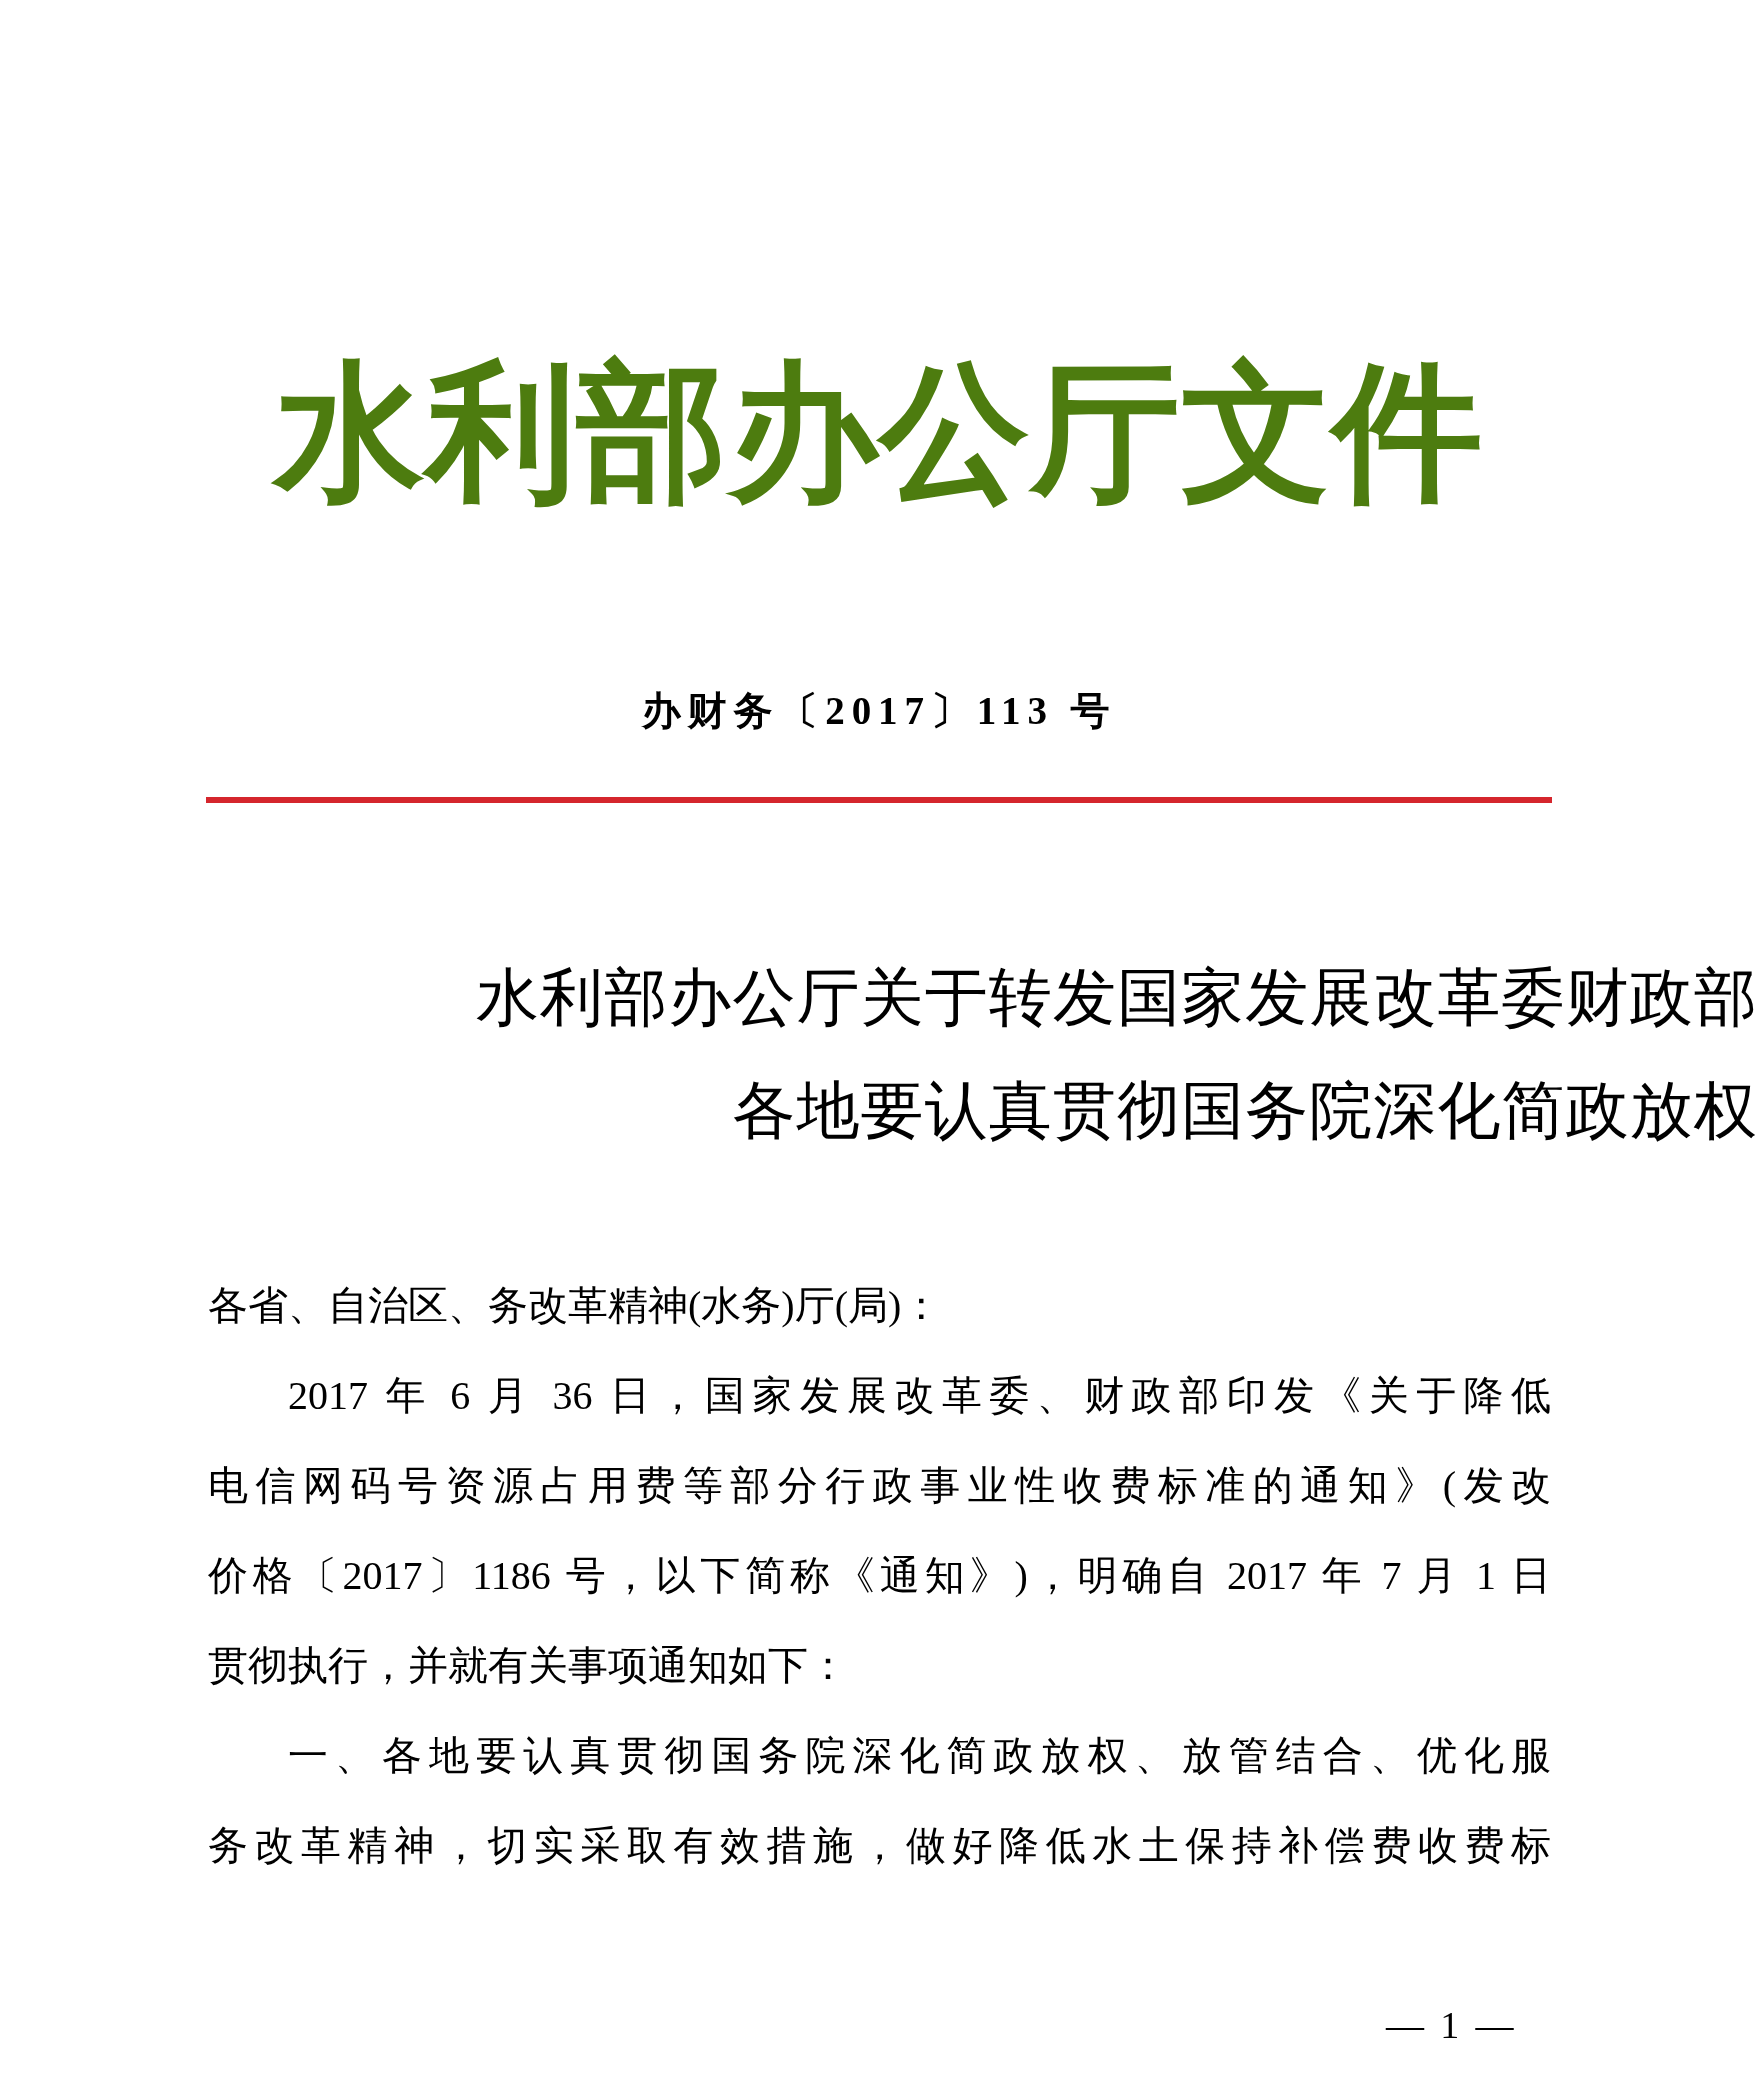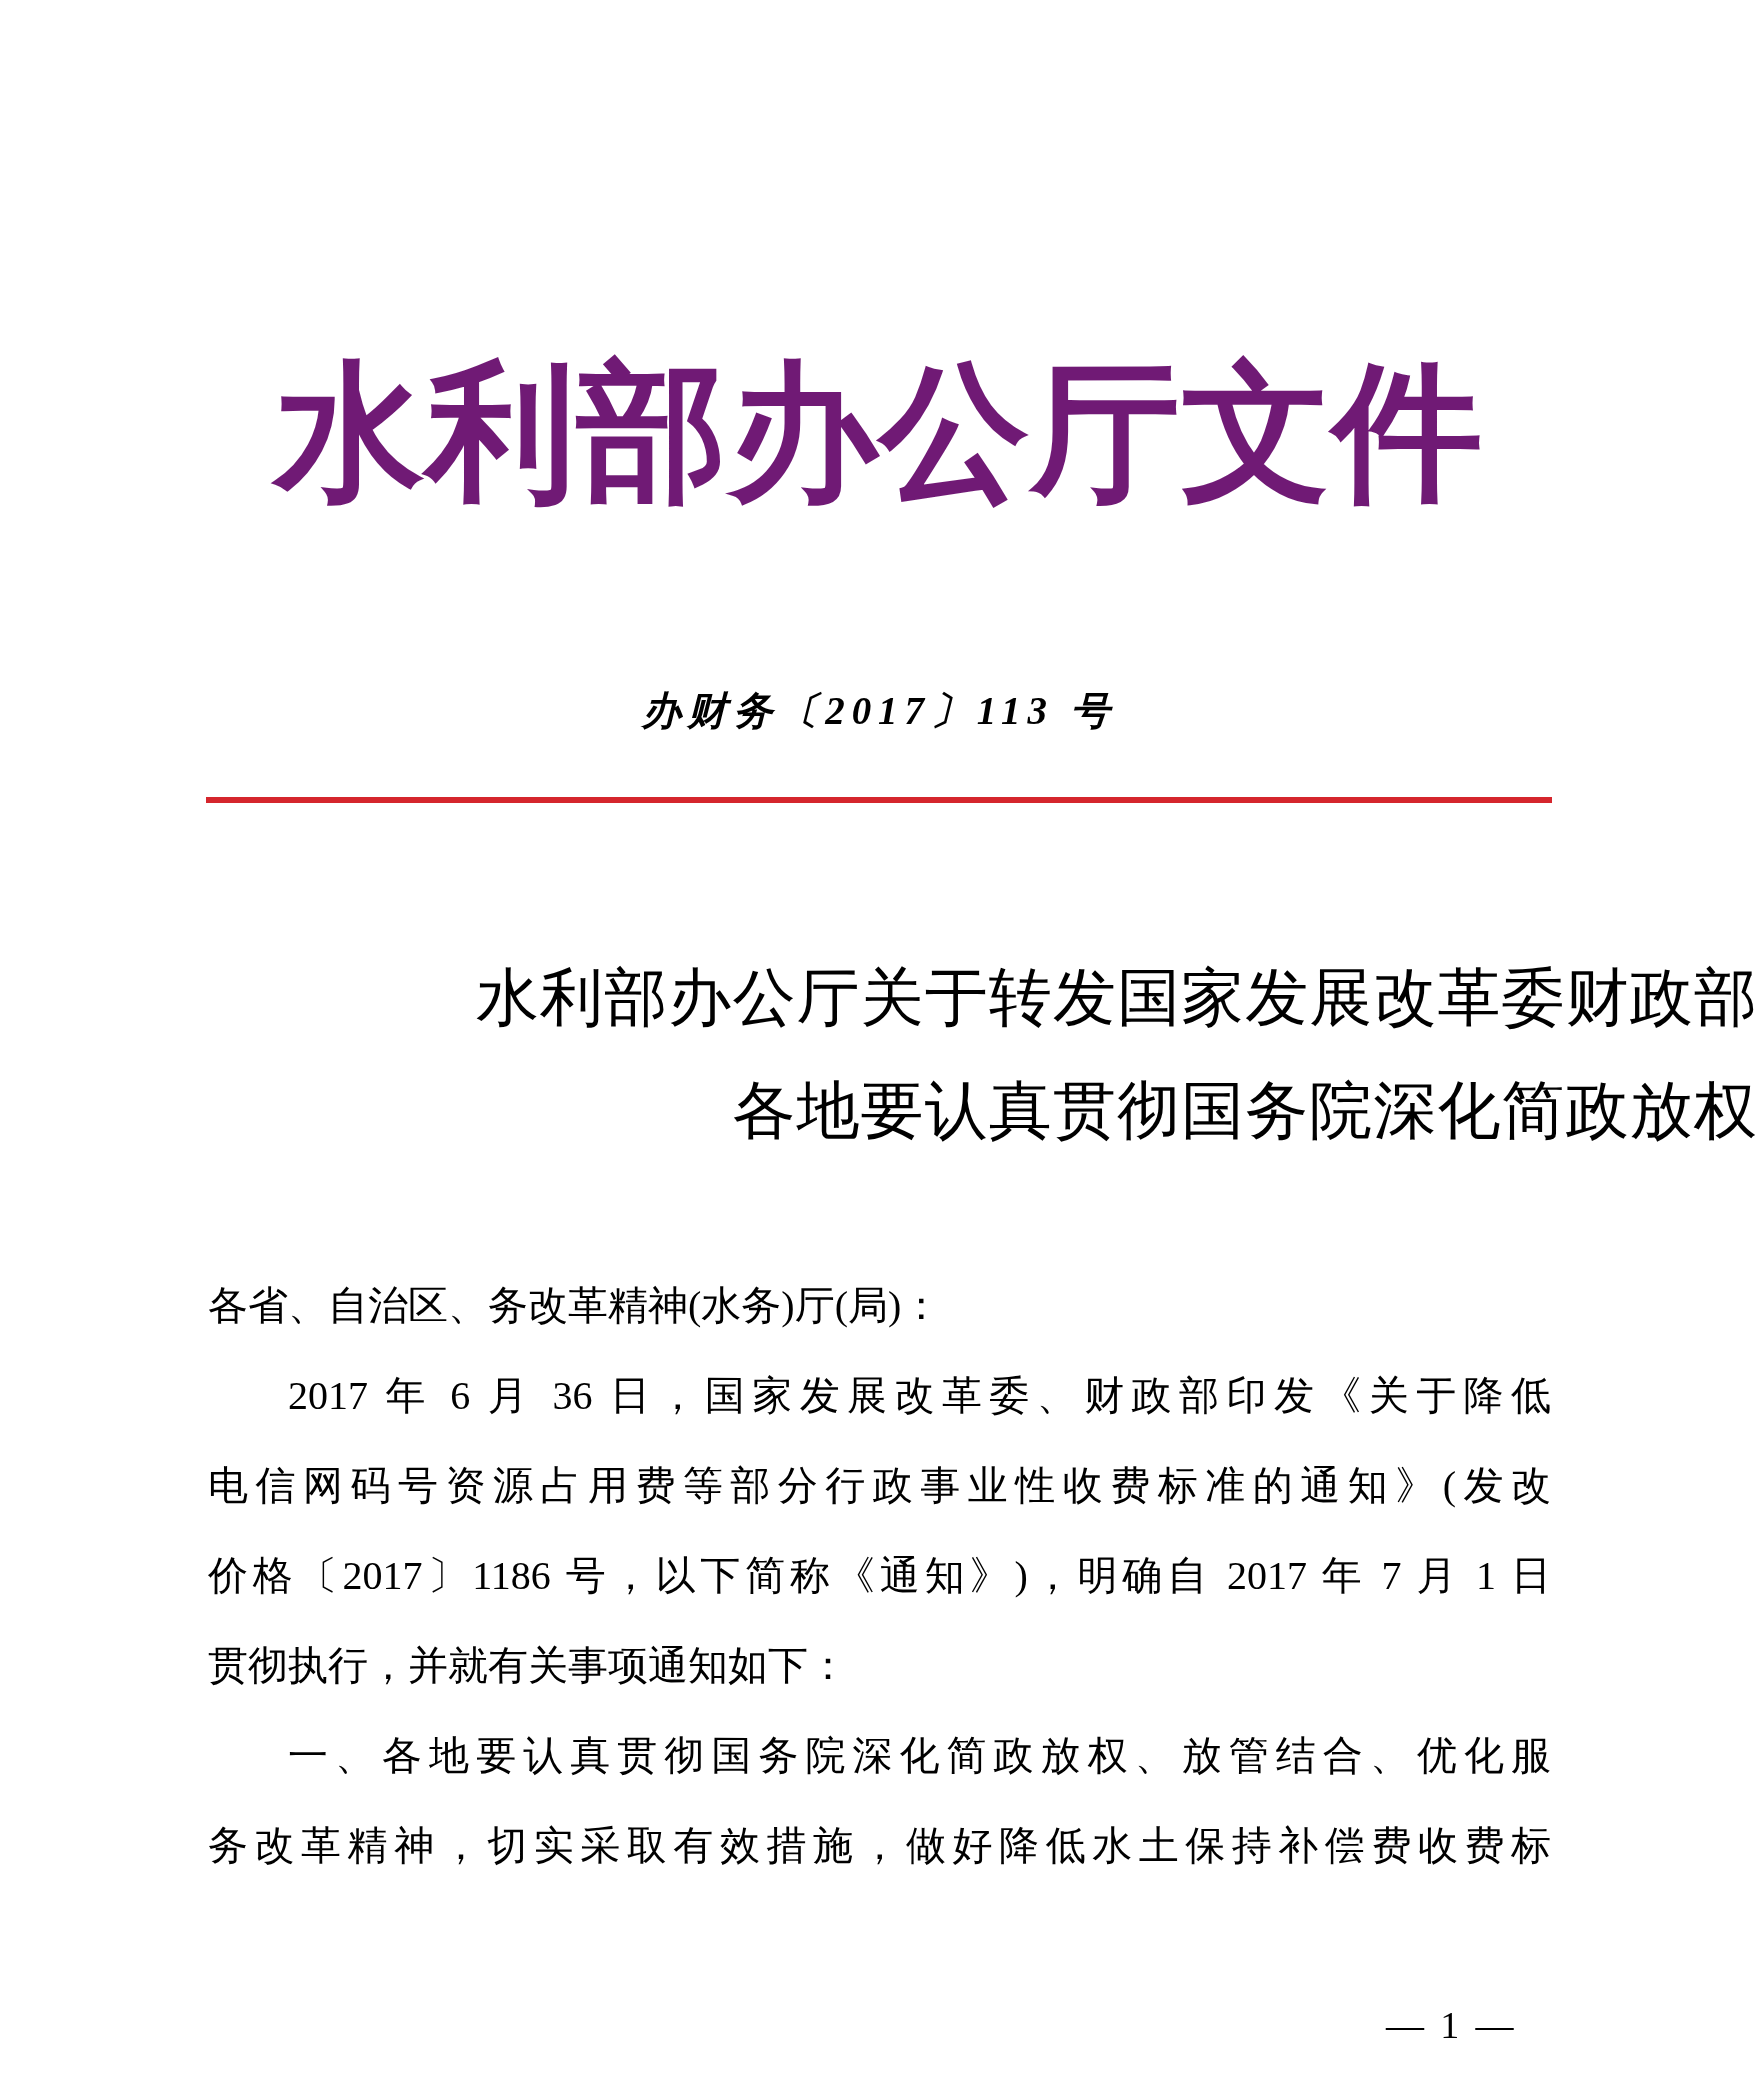--- a/index.html
+++ b/index.html
@@ -34,21 +34,20 @@
     position: absolute;
     top: 684px;
     left: 0;
     width: 100%;
     text-align: center;
     font-size: 39px;
     font-weight: bold;
     line-height: 1.4;
     letter-spacing: 6.9px;
     white-space: nowrap;
-    font-style: italic;
   }
   
   .red-line {
     position: absolute;
     top: 797px;
     left: 206px;
     width: 1346px;
     height: 5.7px;
   }
   
@@ -97,21 +96,21 @@
     font-size: 38px;
     letter-spacing: 3.4px;
     white-space: nowrap;
   }
 </style>
 </head>
 <body>
 
 <div class="page">
 
-  <div class="red-header" style="color: #701a75;">水利部办公厅文件</div>
+  <div class="red-header" style="color: #4d7c0f;">水利部办公厅文件</div>
 
   <div class="doc-number">办财务〔2017〕113 号</div>
 
   <div class="red-line" style="background: rgb(213, 38, 45);"></div>
 
   <div class="doc-title">
     <div>水利部办公厅关于转发国家发展改革委财政部</div>
     <div>各地要认真贯彻国务院深化简政放权</div>
   </div>
 

